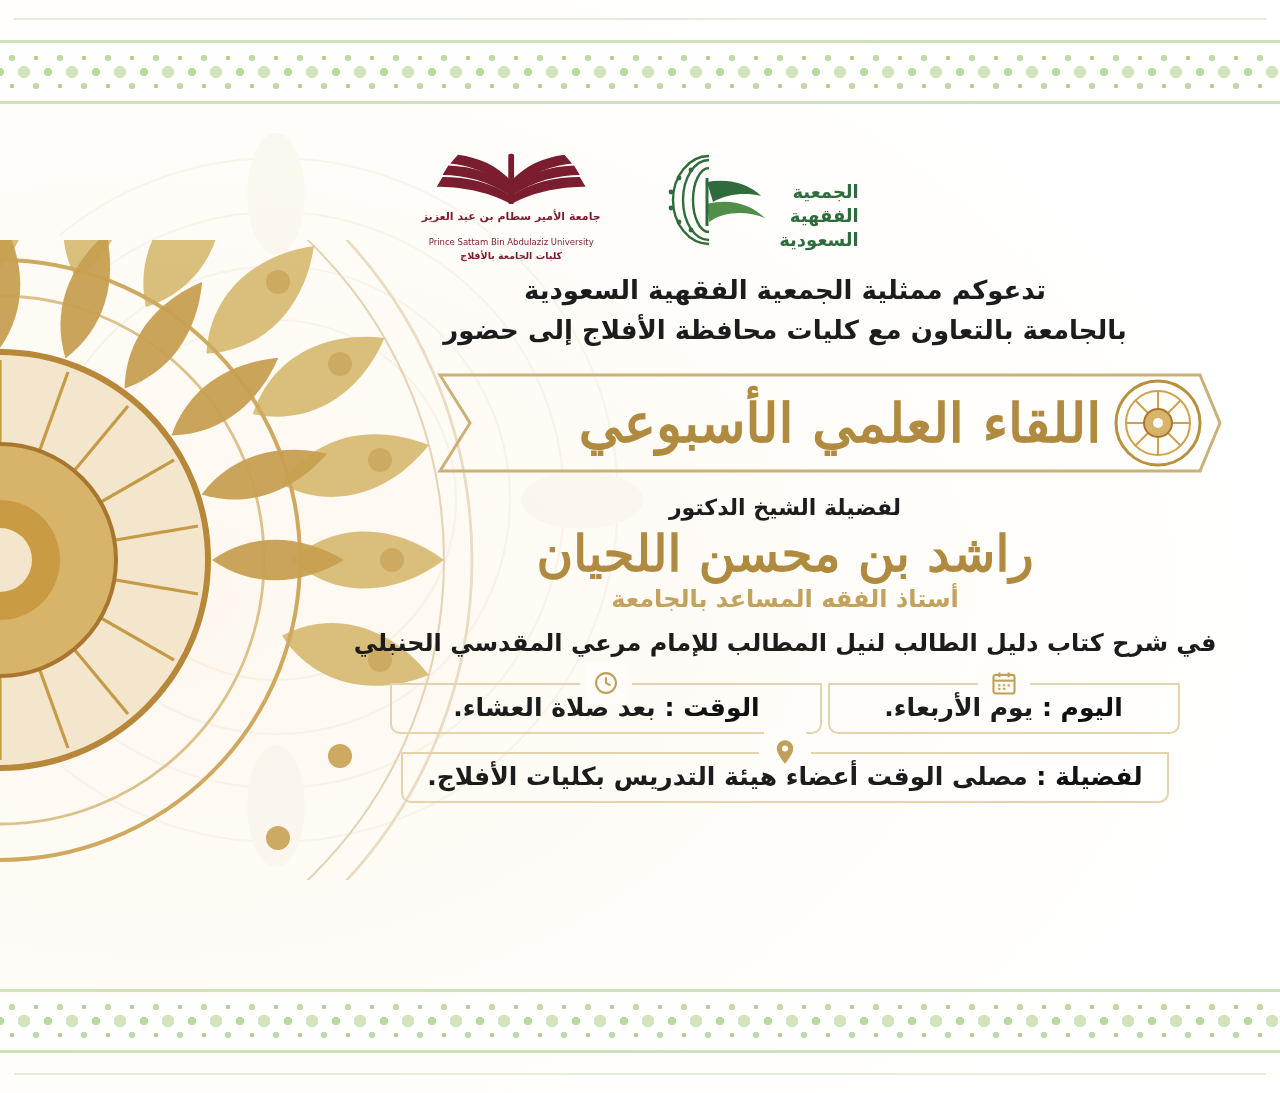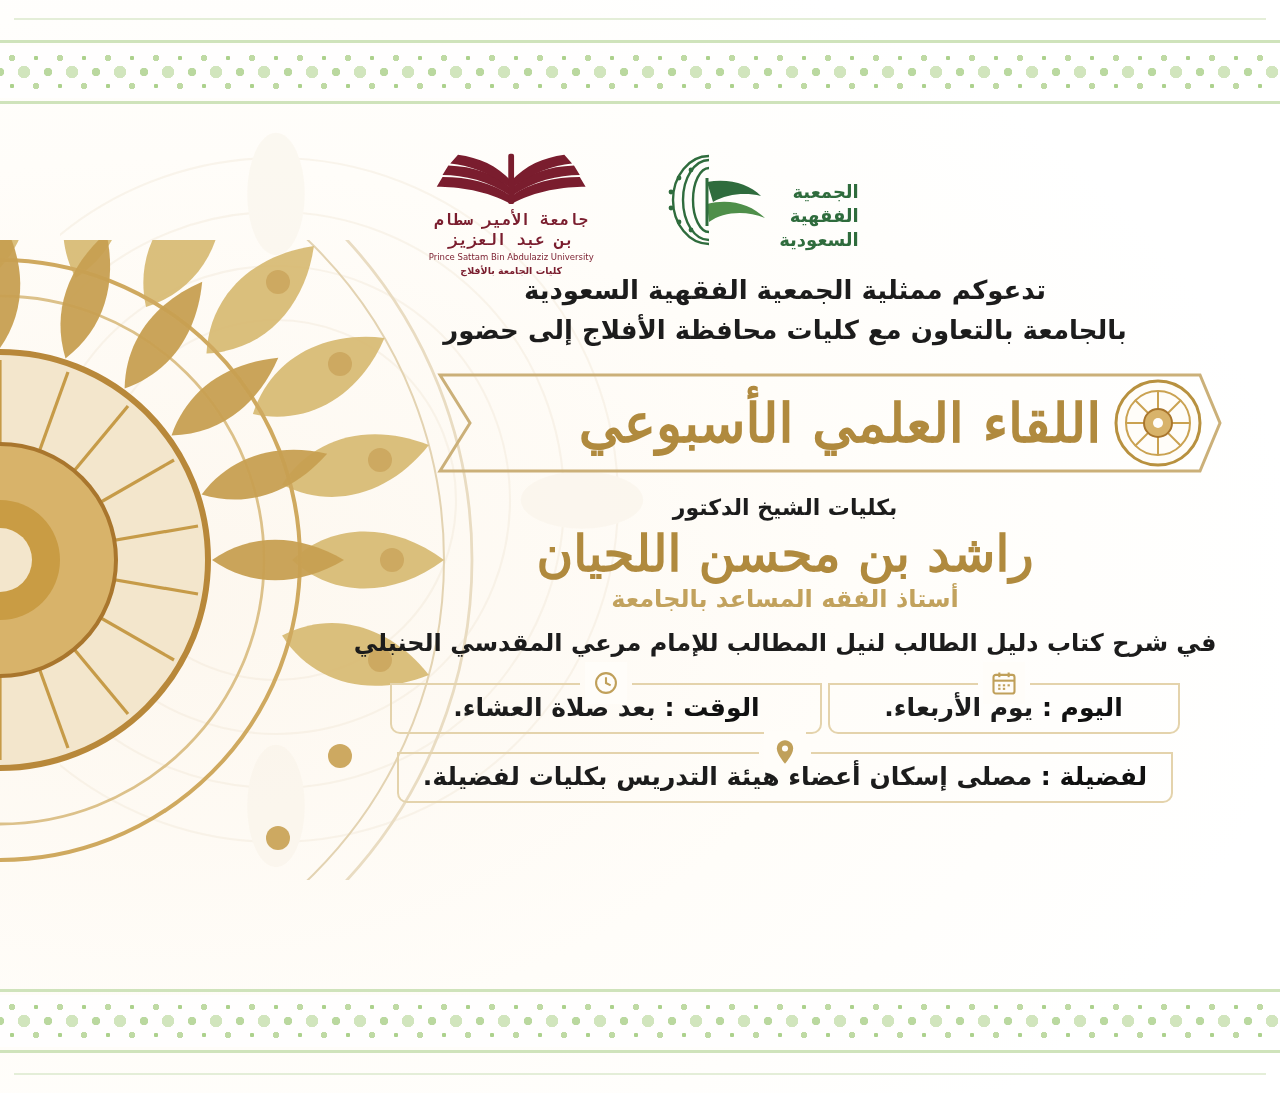--- a/index.html
+++ b/index.html
@@ -70,22 +70,22 @@
   .mandala-ghost svg{width:100%;height:100%;display:block;}
 
   
   .logos{
     position:absolute;top:148px;left:0;right:0;
     display:flex;justify-content:center;align-items:flex-start;gap:48px;
     direction:ltr;
   }
   .logo-psau{width:180px;text-align:center;color:#7a1d2e;}
   .logo-psau .fan{height:58px;display:block;margin:0 auto;}
-  .logo-psau .ar{font-size:16px;font-weight:bold;margin-top:4px;letter-spacing:0;font-family:Liberation Mono, monospace;}
-  .logo-psau .en{font-size:8.5px;margin-top:2px;}
+  .logo-psau .ar{font-size:11px;font-weight:bold;margin-top:4px;letter-spacing:0;}
+  .logo-psau .en{font-size:8.5px;margin-top:14px;}
   .logo-psau .sub{font-size:9.5px;font-weight:bold;margin-top:3px;}
 
   .logo-sfa{display:flex;align-items:center;gap:10px;direction:rtl;}
   .logo-sfa .words{
     color:#2f6c3d;font-weight:bold;font-size:18px;line-height:1.32;text-align:right;margin-top:32px;
   }
   .logo-sfa .mark{width:120px;height:96px;}
 
   
   .content{
@@ -433,21 +433,21 @@
             <line x1="815" y1="35" x2="861" y2="81"></line>
             <line x1="861" y1="35" x2="815" y2="81"></line>
           </g>
           <circle cx="838" cy="58" r="14" fill="#d8b36a" stroke="#a9762d" stroke-width="2"></circle>
           <circle cx="838" cy="58" r="5" fill="#fffdf9"></circle>
         </g>
       </svg>
       <div class="ribbon-title">اللقاء العلمي الأسبوعي</div>
     </div>
 
-    <div class="speaker-pre">بكليات الشيخ الدكتور</div>
+    <div class="speaker-pre">لفضيلة الشيخ الدكتور</div>
     <div class="speaker-name">راشد بن محسن اللحيان</div>
     <div class="speaker-role">أستاذ الفقه المساعد بالجامعة</div>
 
     <div class="book-line">في شرح كتاب دليل الطالب لنيل المطالب للإمام مرعي المقدسي الحنبلي</div>
 
     <div class="details">
 
       <div class="detail d1">
         <div class="frame"></div>
         <div class="ico">
@@ -486,19 +486,19 @@
       <div class="detail d3">
         <div class="frame"></div>
         <div class="ico">
           <svg width="28" height="28" viewBox="0 0 24 24" fill="#c0a05a">
             <path d="M12 2 C8.1 2 5 5.1 5 9 c0 5.2 7 13 7 13 s7-7.8 7-13 c0-3.9-3.1-7-7-7 z"></path>
             <circle cx="12" cy="9" r="2.6" fill="#fffdf9"></circle>
           </svg>
         </div>
         <div class="txt">
           <span class="lbl">لفضيلة :</span>
-          <span>مصلى إسكان أعضاء هيئة التدريس بكليات لفضيلة.</span>
+          <span>مصلى الوقت أعضاء هيئة التدريس بكليات الأفلاج.</span>
         </div>
       </div>
 
     </div>
   </div>
 </div>
 
 </body></html>

